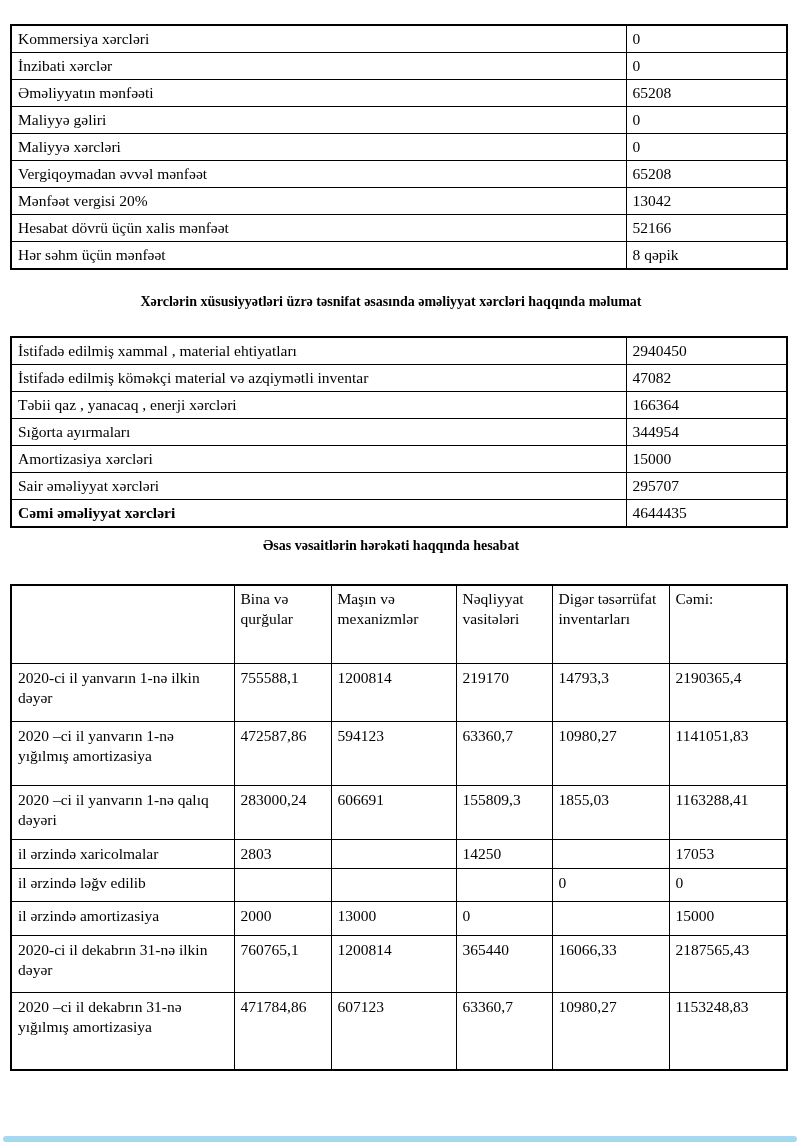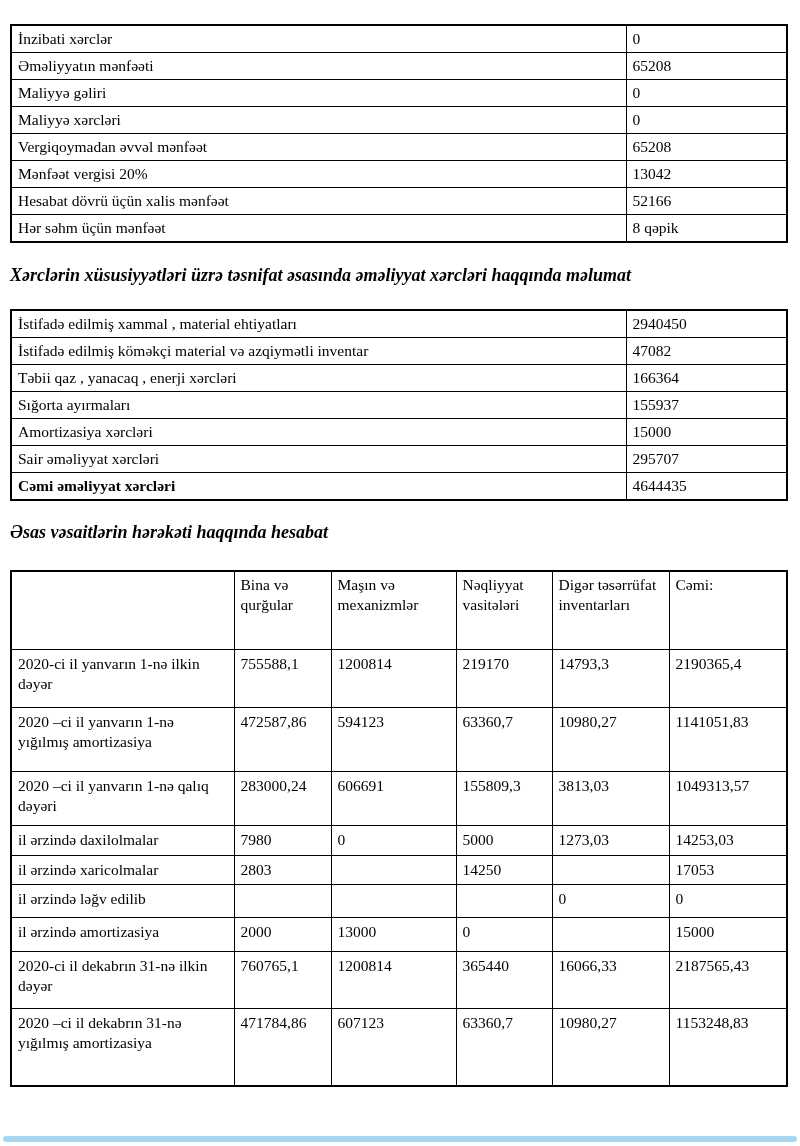--- a/index.html
+++ b/index.html
@@ -14,25 +14,25 @@
     padding:3px 6px;
     font-size:15.5px;line-height:20px;
     vertical-align:top;text-align:left;font-weight:normal;
     overflow:hidden;word-wrap:break-word;
   }
   #table1 td,#table2 td{height:20px;}
   #table1 col.c-label,#table2 col.c-label{width:615px;}
   #table1 col.c-value,#table2 col.c-value{width:161px;}
   td.bold{font-weight:bold;}
   h2.section-title{
-    font-size:18px;font-weight:bold;
-    margin:21px 14px 23px 0;line-height:22px;font-style:italic;
+    font-size:14px;font-weight:bold;text-align:center;
+    margin:21px 14px 23px 0;line-height:22px;
   }
   #table2{margin-bottom:0;padding-left:44px;}
-  #h2t{margin-top:20px;margin-bottom:27px;}
+  #h2t{margin-top:7px;margin-bottom:27px;}
   #table3 col.c0{width:223px;}
   #table3 col.c1{width:97px;}
   #table3 col.c2{width:125px;}
   #table3 col.c3{width:96px;}
   #table3 col.c4{width:117px;}
   #table3 col.c5{width:118px;}
   #table3 thead tr{height:78px;}
   #table3 td{padding:4px 6px;}
   .scrollbar{
     position:absolute;left:3px;right:3px;bottom:4px;height:6px;
@@ -44,20 +44,24 @@
 
 <div class="doc">
 
   <table id="table1">
     <colgroup>
         <col class="c-label">
         <col class="c-value">
       </colgroup>
     <tbody>
         <tr>
+          <td>Kommersiya xərcləri</td>
+          <td>0</td>
+        </tr>
+        <tr>
           <td>İnzibati xərclər</td>
           <td>0</td>
         </tr>
         <tr>
           <td>Əməliyyatın mənfəəti</td>
           <td>65208</td>
         </tr>
         <tr>
           <td>Maliyyə gəliri</td>
           <td>0</td>
@@ -100,21 +104,21 @@
         <tr>
           <td>İstifadə edilmiş köməkçi material və azqiymətli inventar</td>
           <td>47082</td>
         </tr>
         <tr>
           <td>Təbii qaz , yanacaq , enerji xərcləri</td>
           <td>166364</td>
         </tr>
         <tr>
           <td>Sığorta ayırmaları</td>
-          <td>155937</td>
+          <td>344954</td>
         </tr>
         <tr>
           <td>Amortizasiya xərcləri</td>
           <td>15000</td>
         </tr>
         <tr>
           <td>Sair əməliyyat xərcləri</td>
           <td>295707</td>
         </tr>
         <tr>
@@ -160,30 +164,22 @@
           <td>594123</td>
           <td>63360,7</td>
           <td>10980,27</td>
           <td>1141051,83</td>
         </tr>
         <tr>
           <td style="height: 45px;">2020 –ci il yanvarın 1-nə qalıq dəyəri</td>
           <td>283000,24</td>
           <td>606691</td>
           <td>155809,3</td>
-          <td>3813,03</td>
-          <td>1049313,57</td>
-        </tr>
-        <tr>
-          <td style="height: 21px;">il ərzində daxilolmalar</td>
-          <td>7980</td>
-          <td>0</td>
-          <td>5000</td>
-          <td>1273,03</td>
-          <td>14253,03</td>
+          <td>1855,03</td>
+          <td>1163288,41</td>
         </tr>
         <tr>
           <td style="height: 20px;">il ərzində xaricolmalar</td>
           <td>2803</td>
           <td></td>
           <td>14250</td>
           <td></td>
           <td>17053</td>
         </tr>
         <tr>

